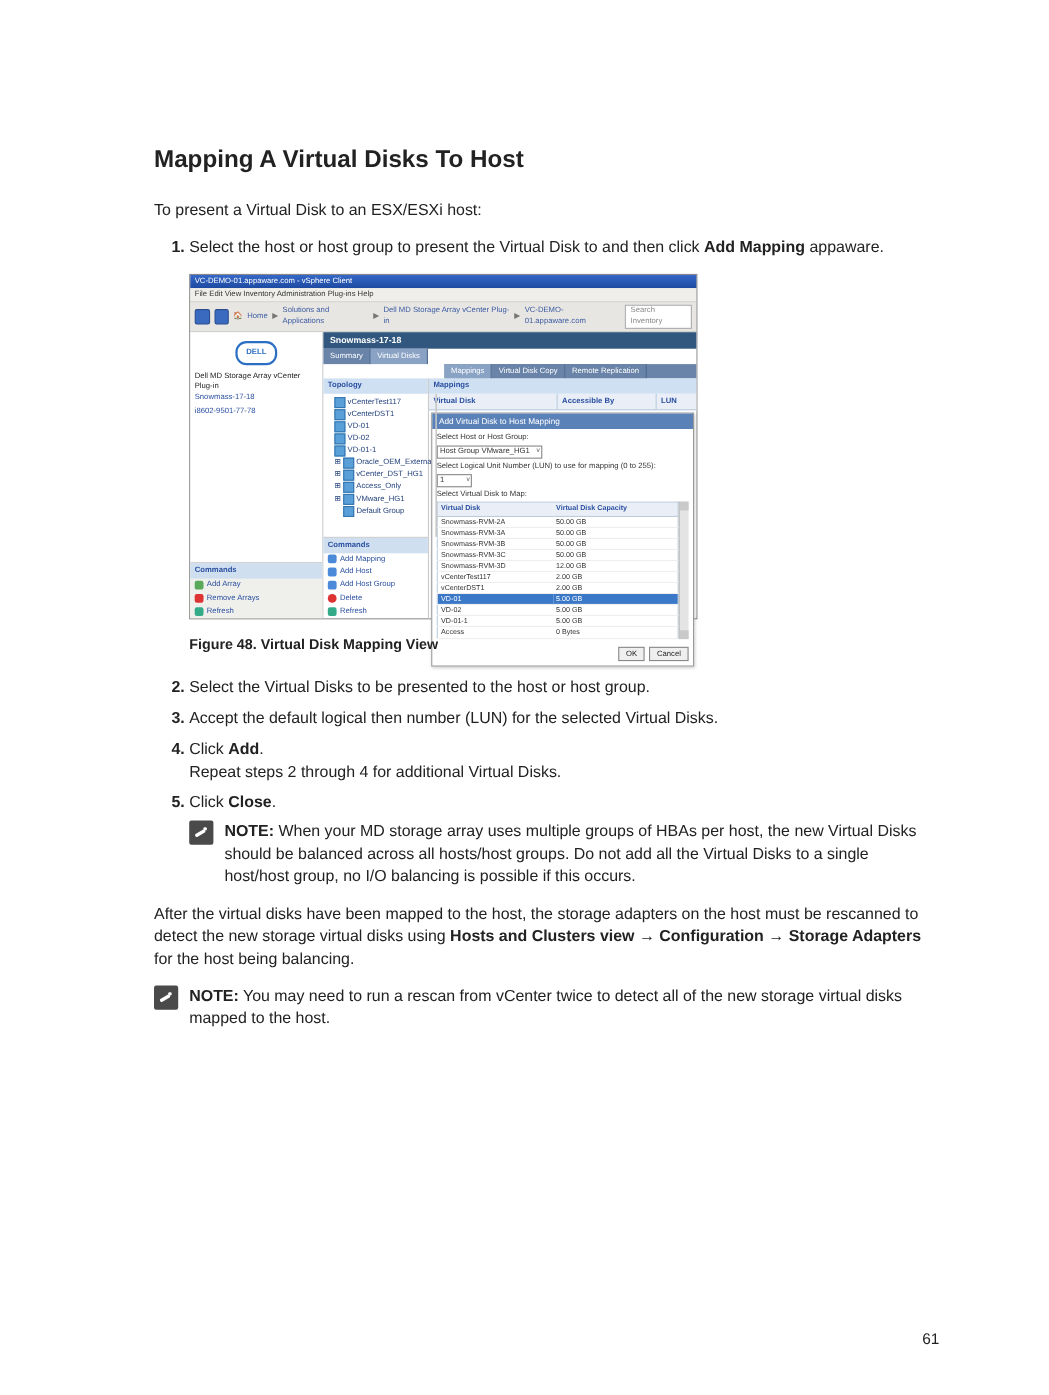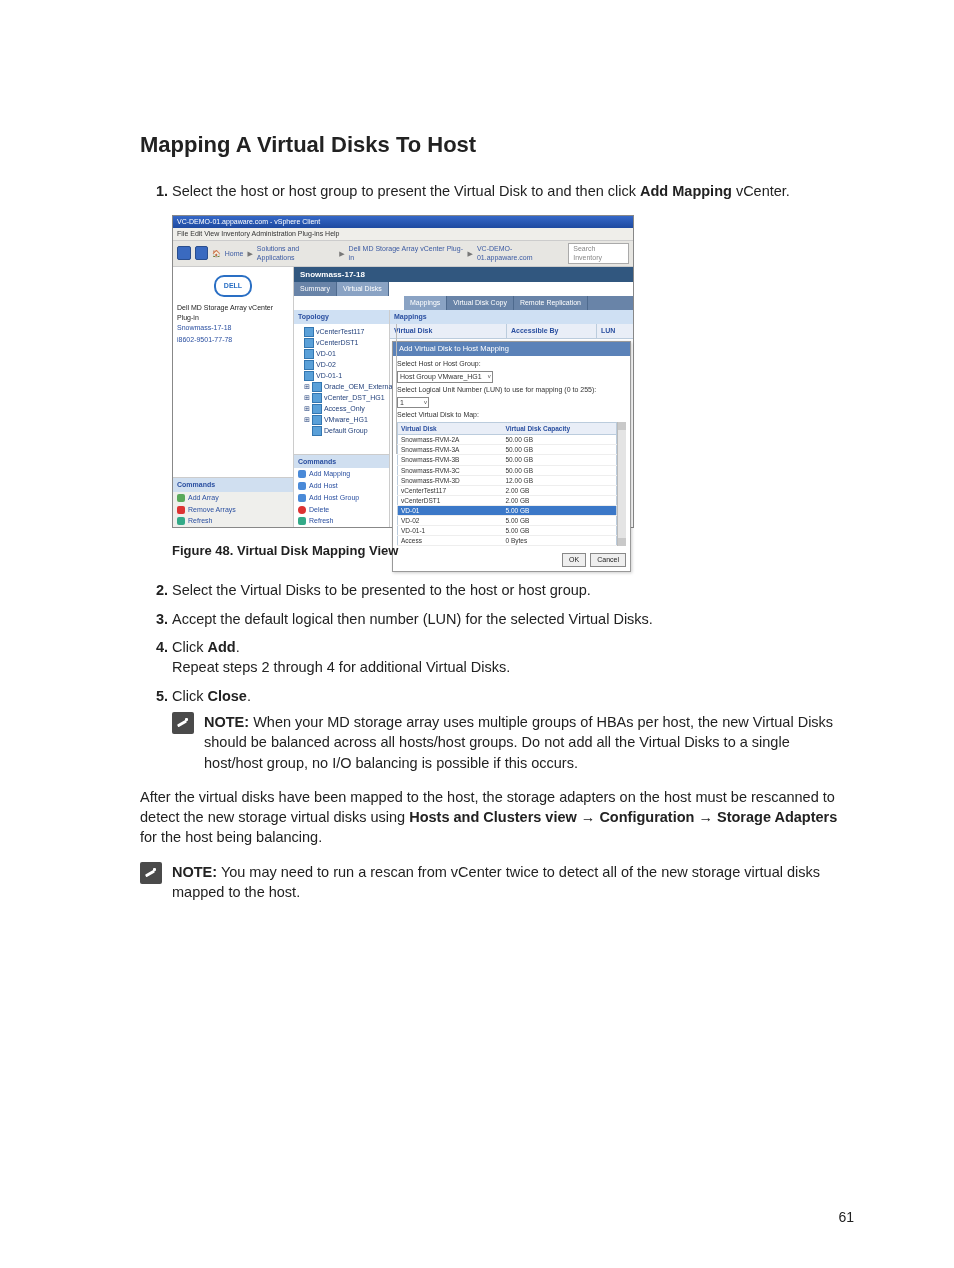--- a/index.html
+++ b/index.html
@@ -226,24 +226,25 @@
   .ss-scroll::before,.ss-scroll::after{content:"";position:absolute;left:0;right:0;height:8px;background:#c9c9c9;}
   .ss-scroll::before{top:0;} .ss-scroll::after{bottom:0;}
 </style>
 </head>
 <body>
 
 <div class="page">
 
   <h2>Mapping A Virtual Disks To Host</h2>
 
+  <p>To present a Virtual Disk to an ESX/ESXi host:</p>
 
   <ol class="steps" start="1">
     <li>
-      <span>Select the host or host group to present the Virtual Disk to and then click </span><span class="bold">Add Mapping</span><span> vCenter.</span>
+      <span>Select the host or host group to present the Virtual Disk to and then click </span><span class="bold">Add Mapping</span><span> appaware.</span>
     </li>
   </ol>
 
   <div class="screenshot">
     <div class="ss-titlebar">VC-DEMO-01.appaware.com - vSphere Client</div>
     <div class="ss-menubar">File  Edit  View  Inventory  Administration  Plug-ins  Help</div>
     <div class="ss-toolbar">
       <div class="navbtn"></div>
       <div class="navbtn"></div>
       <span>🏠</span>

